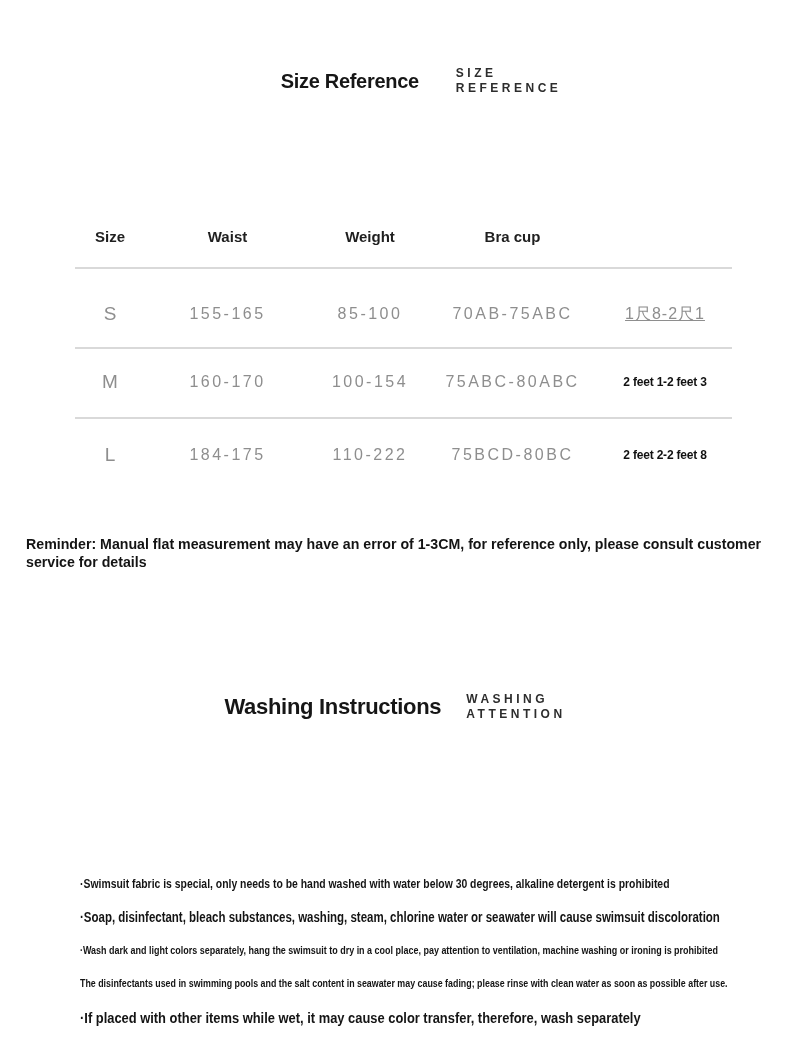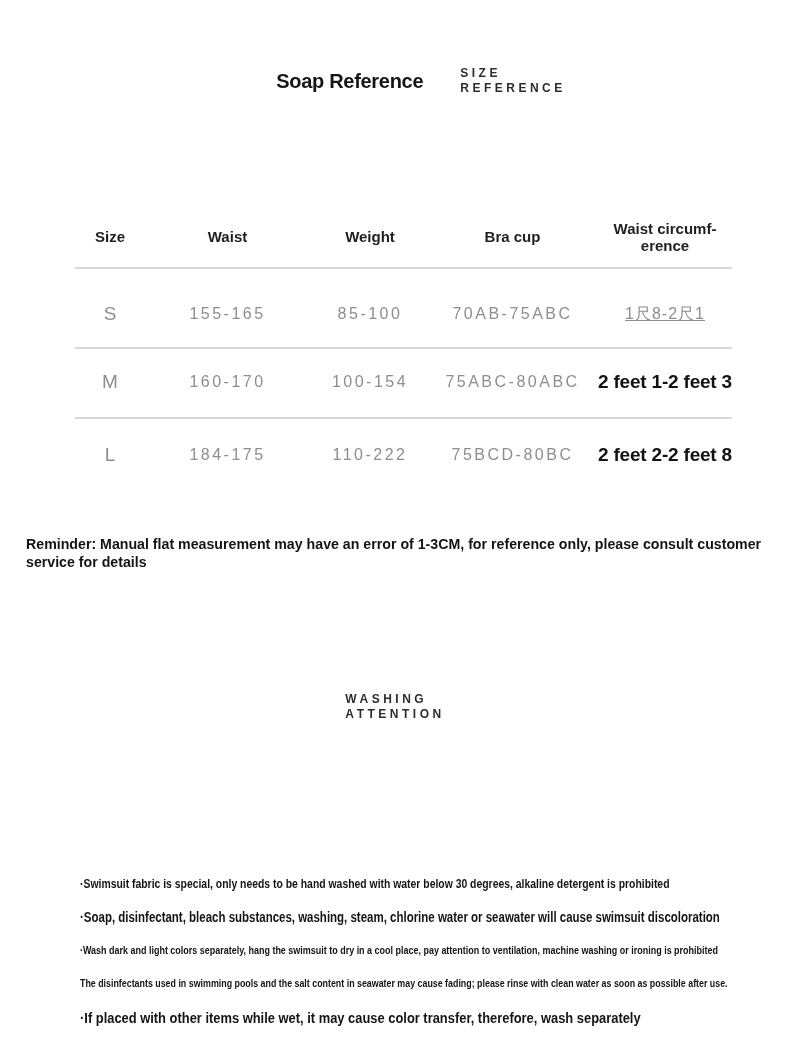--- a/index.html
+++ b/index.html
@@ -68,21 +68,21 @@
     color: #8e8e8e;
     font-size: 16px;
     letter-spacing: 2.5px;
     font-weight: 400;
   }
   .size-cell { font-size: 19px; letter-spacing: 0; }
   .waist-cn { letter-spacing: 1px; text-decoration: underline; }
   .waist-en {
     color: #121212;
     font-weight: 700;
-    font-size: 19px;
+    font-size: 12px;
     letter-spacing: -0.2px;
   }
   .divider {
     position: absolute;
     left: 75px;
     width: 657px;
     height: 2px;
     background: #d9d9d9;
   }
   .d1 { top: 267px; }
@@ -118,34 +118,32 @@
   .n3 { top: 945px; font-size: 11.5px; transform: scaleX(0.78); }
   .n4 { top: 978px; font-size: 11.5px; transform: scaleX(0.77); }
   .n5 { top: 1010px; font-size: 15px;  transform: scaleX(0.86); }
 </style>
 </head>
 <body>
 
 <div class="page">
 
   <header class="sec-header size-header-pos">
-    <h1 class="sec-title size-title">Soap Reference</h1>
+    <h1 class="sec-title size-title">Size Reference</h1>
     <div class="sec-subtitle">
       <div>SIZE</div>
       <div>REFERENCE</div>
     </div>
   </header>
 
   <div class="t-grid t-head">
     <div class="hcell">Size</div>
     <div class="hcell">Waist</div>
     <div class="hcell">Weight</div>
     <div class="hcell">Bra cup</div>
-    <div class="hcell pre-line">Waist circumf-
-erence</div>
   </div>
 
   <div class="divider d1"></div>
 
   <div class="t-grid t-row row-s">
     <div class="cell size-cell">S</div>
     <div class="cell">155-165</div>
     <div class="cell">85-100</div>
     <div class="cell">70AB-75ABC</div>
     <div class="cell waist-cn">1尺8-2尺1</div>
@@ -167,20 +165,21 @@
     <div class="cell size-cell">L</div>
     <div class="cell">184-175</div>
     <div class="cell">110-222</div>
     <div class="cell">75BCD-80BC</div>
     <div class="waist-en" style="text-align:center;">2 feet 2-2 feet 8</div>
   </div>
 
   <p class="reminder">Reminder: Manual flat measurement may have an error of 1-3CM, for reference only, please consult customer service for details</p>
 
   <header class="sec-header wash-header-pos">
+    <h1 class="sec-title wash-title">Washing Instructions</h1>
     <div class="sec-subtitle">
       <div>WASHING</div>
       <div>ATTENTION</div>
     </div>
   </header>
 
   <p class="note n1">·Swimsuit fabric is special, only needs to be hand washed with water below 30 degrees, alkaline detergent is prohibited</p>
   <p class="note n2">·Soap, disinfectant, bleach substances, washing, steam, chlorine water or seawater will cause swimsuit discoloration</p>
   <p class="note n3">·Wash dark and light colors separately, hang the swimsuit to dry in a cool place, pay attention to ventilation, machine washing or ironing is prohibited</p>
   <p class="note n4">The disinfectants used in swimming pools and the salt content in seawater may cause fading; please rinse with clean water as soon as possible after use.</p>

